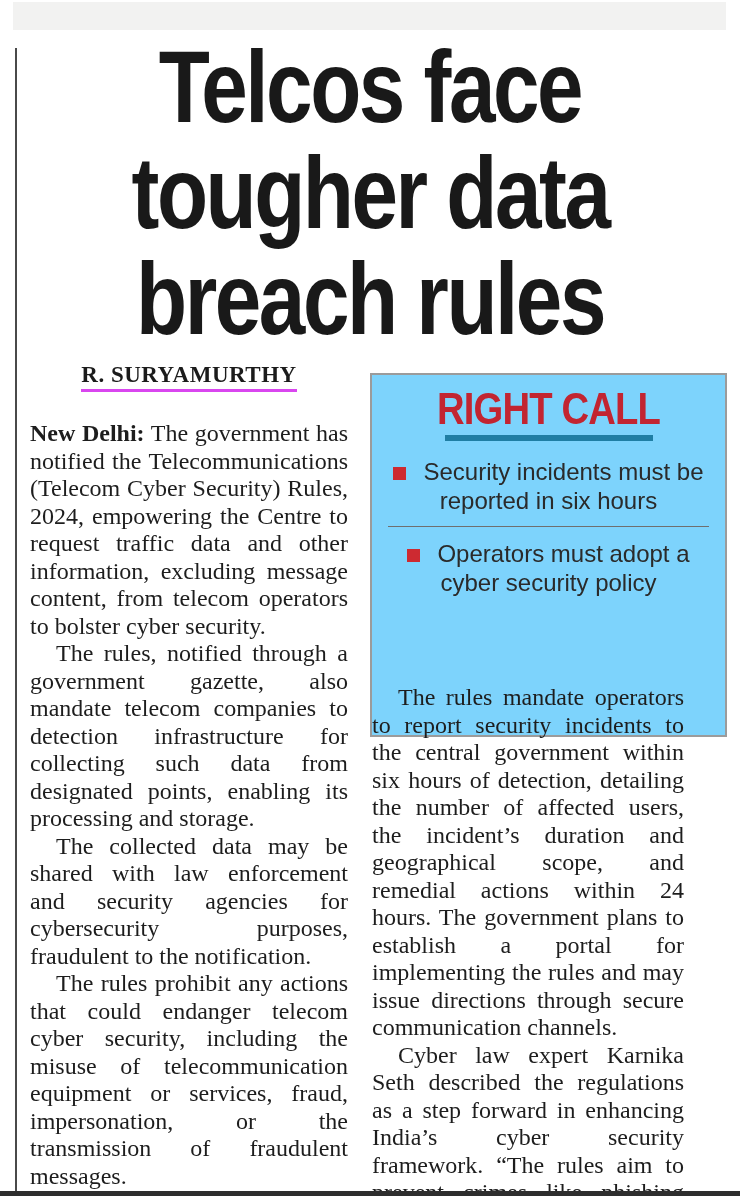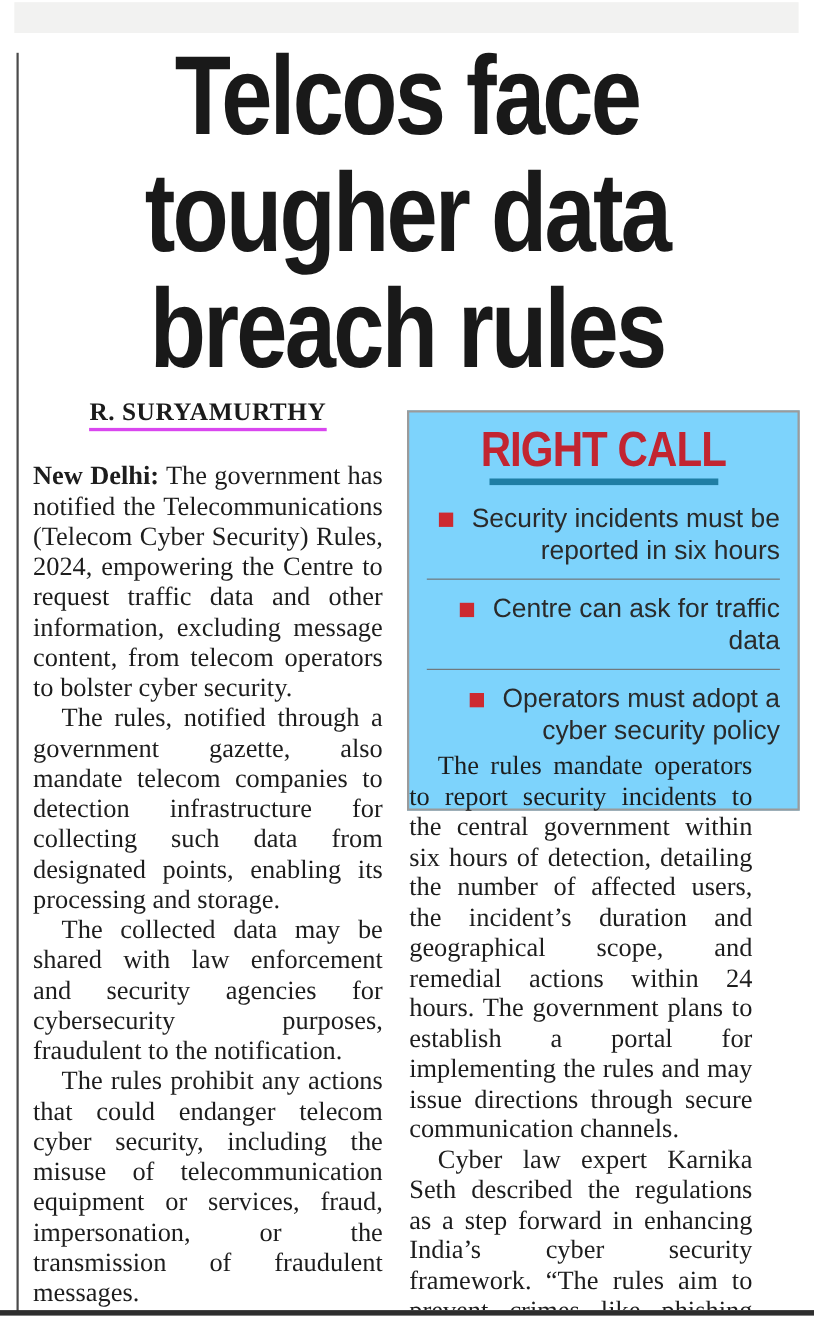--- a/index.html
+++ b/index.html
@@ -57,21 +57,21 @@
     text-align:center; font-size:45px; font-weight:bold;
     letter-spacing:-1px; color:#c22531; margin:2px 0 0;
     transform:scaleX(0.85); transform-origin:50% 50%;
     line-height:1.05;
   }
   .ib-underline {
     width:208px; height:6px; background:#1f7ea4; margin:3px auto 4px;
   }
   .ib-item {
     padding:12px 0 11px; font-size:24px; line-height:29px; color:#2a2a2a;
-    border-bottom:1.5px solid #6f6f6f; text-align:right;
+    border-bottom:1.5px solid #6f6f6f; text-align:center;
   }
   .ib-item:last-child { border-bottom:none; }
   .sq {
     display:inline-block; width:13px; height:13px; background:#cd2a31;
     margin-right:17px;
   }
 </style>
 </head>
 <body>
 
@@ -93,21 +93,20 @@
     <p>The rules, notified through a government gazette, also mandate telecom companies to detection infrastructure for collecting such data from designated points, enabling its processing and storage.</p>
     <p>The collected data may be shared with law enforcement and security agencies for cybersecurity purposes, fraudulent to the notification.</p>
     <p>The rules prohibit any actions that could endanger telecom cyber security, including the misuse of telecommunication equipment or services, fraud, impersonation, or the transmission of fraudulent messages.</p>
     <p>While penalties for violations remain limited to service</p>
   </div>
 
   <aside class="infobox">
     <div class="ib-title">RIGHT CALL</div>
     <div class="ib-underline"></div>
     <div class="ib-item"><span class="sq"></span><span>Security incidents must be reported in six hours</span></div>
-    <div class="ib-item"><span class="sq"></span><span>Centre can ask for traffic data</span></div>
     <div class="ib-item"><span class="sq"></span><span>Operators must adopt a cyber security policy</span></div>
   </aside>
 
   <div class="col col-right">
     <p>The rules mandate operators to report security incidents to the central government within six hours of detection, detailing the number of affected users, the incident’s duration and geographical scope, and remedial actions within 24 hours. The government plans to establish a portal for implementing the rules and may issue directions through secure communication channels.</p>
     <p>Cyber law expert Karnika Seth described the regulations as a step forward in enhancing India’s cyber security framework. “The rules aim to prevent crimes like phishing and cyber terror</p>
   </div>
 
   <div class="bottom-rule"></div>
 

